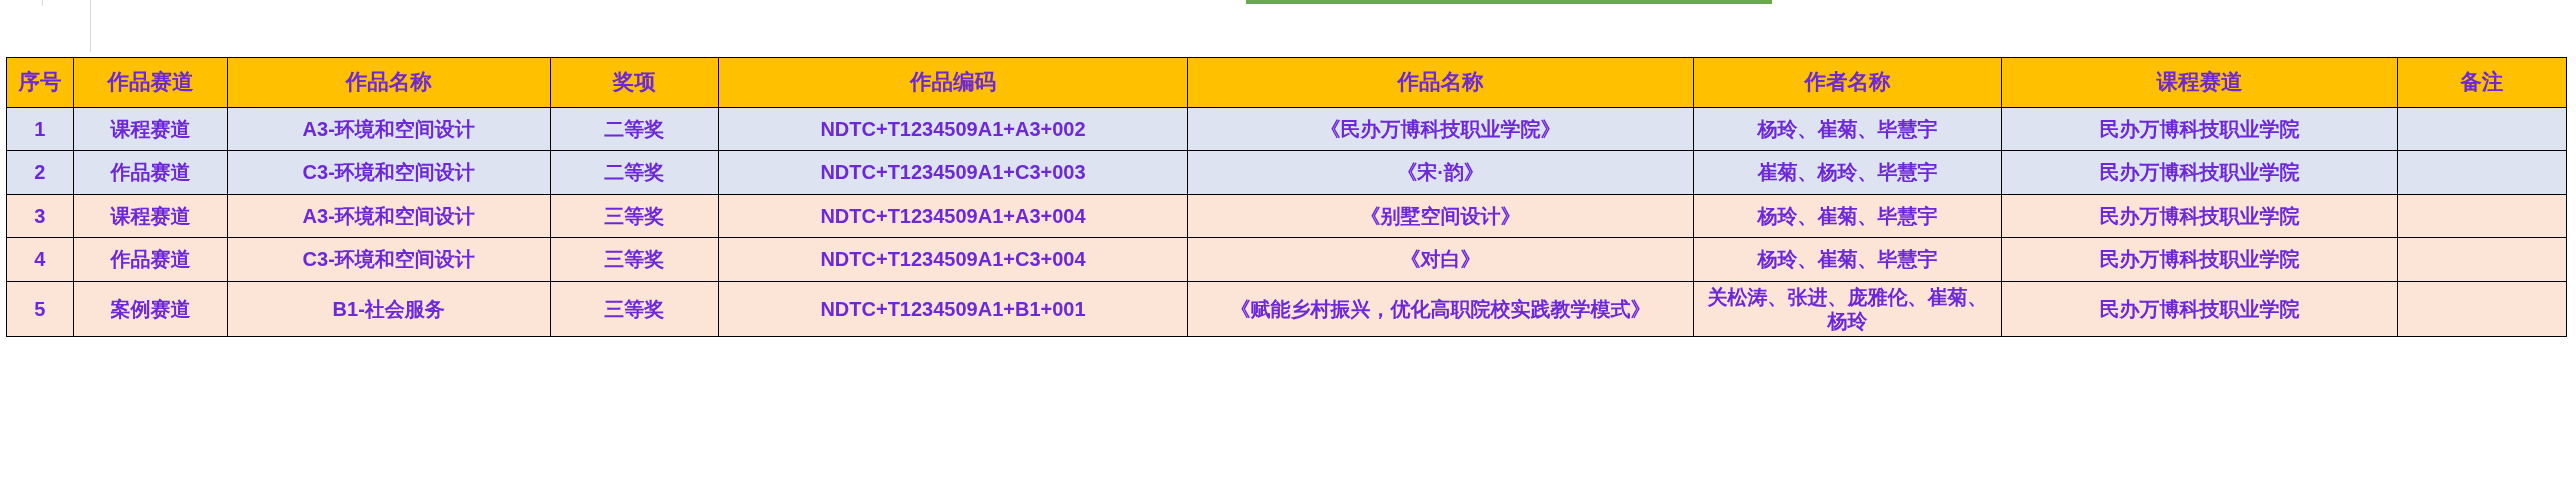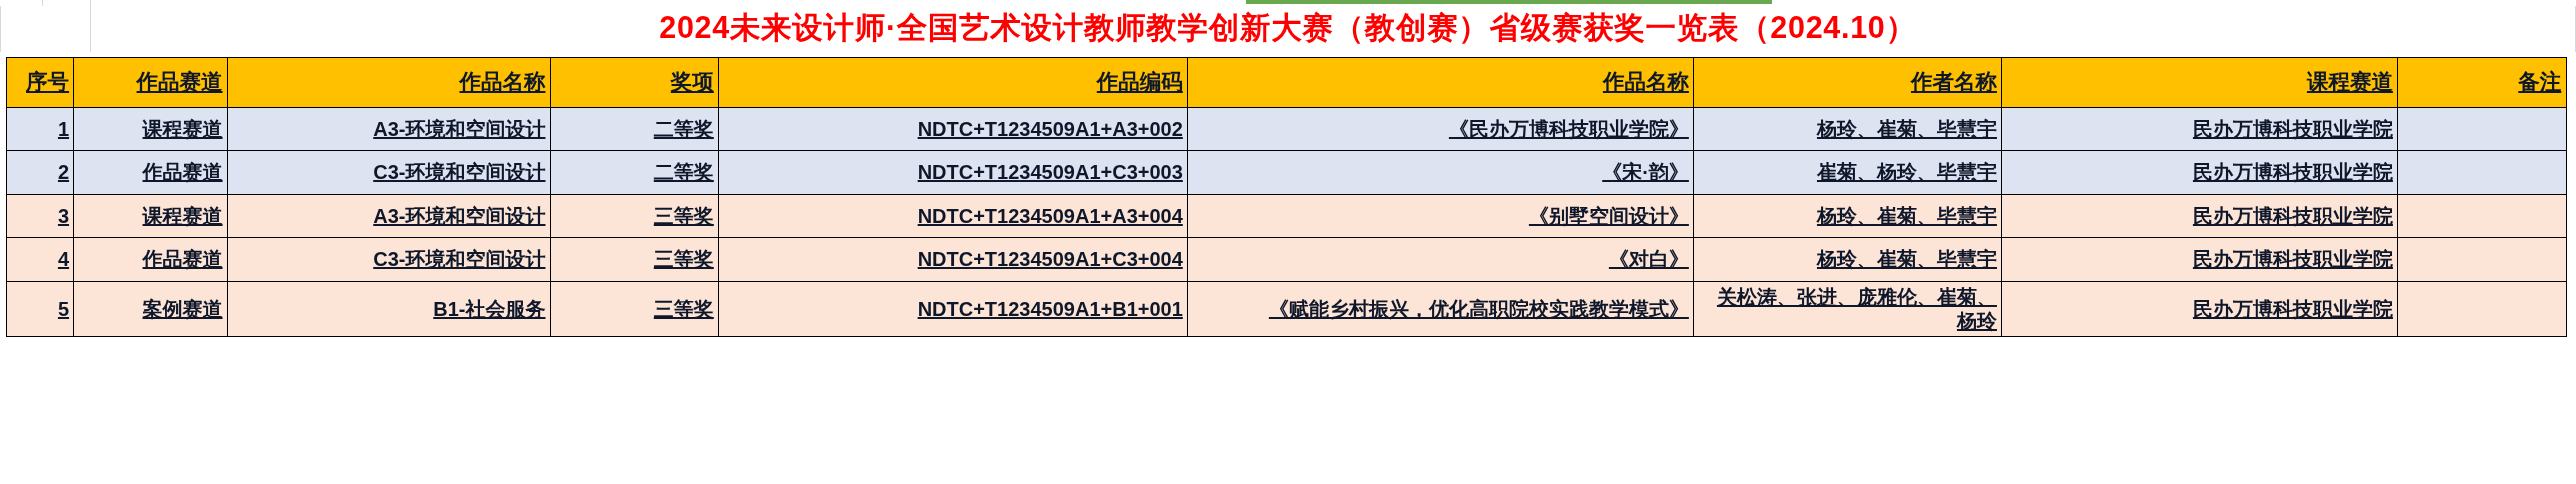--- a/index.html
+++ b/index.html
@@ -71,29 +71,28 @@
   table.main {
     position: absolute;
     top: 57px;
     left: 5.5px;
     border-collapse: collapse;
     table-layout: fixed;
     width: 2561px;
   }
   table.main th, table.main td {
     border: 1.4px solid #000000;
-    text-align: right;
+    text-align: center;
     vertical-align: middle;
     font-size: 20px;
     font-weight: bold;
-    color: #0f172a;
+    color: #6d28d9;
     padding: 2.8px 4.2px;
     line-height: 1.22;
     word-break: break-word;
-    text-decoration: underline;
   }
   table.main thead th {
     background: #ffc000;
     height: 43px;
     font-size: 21.5px;
   }
   table.main tbody td {
     height: 37px;
   }
   tr.band-blue td {
@@ -127,23 +126,20 @@
 <div class="sheet">
 
   <div class="top-strip">
     <div class="seg" style="left:42px;"></div>
     <div class="seg" style="left:90px;"></div>
     <div class="green" style="left:1246px; width:526px;"></div>
   </div>
 
   <div class="divider-left"></div>
 
-  <div class="title-row">
-    <div class="title">2024未来设计师·全国艺术设计教师教学创新大赛（教创赛）省级赛获奖一览表（2024.10）</div>
-  </div>
 
   <table class="main">
     <colgroup>
       <col class="c-seq">
       <col class="c-track">
       <col class="c-cat">
       <col class="c-award">
       <col class="c-code">
       <col class="c-name">
       <col class="c-author">

